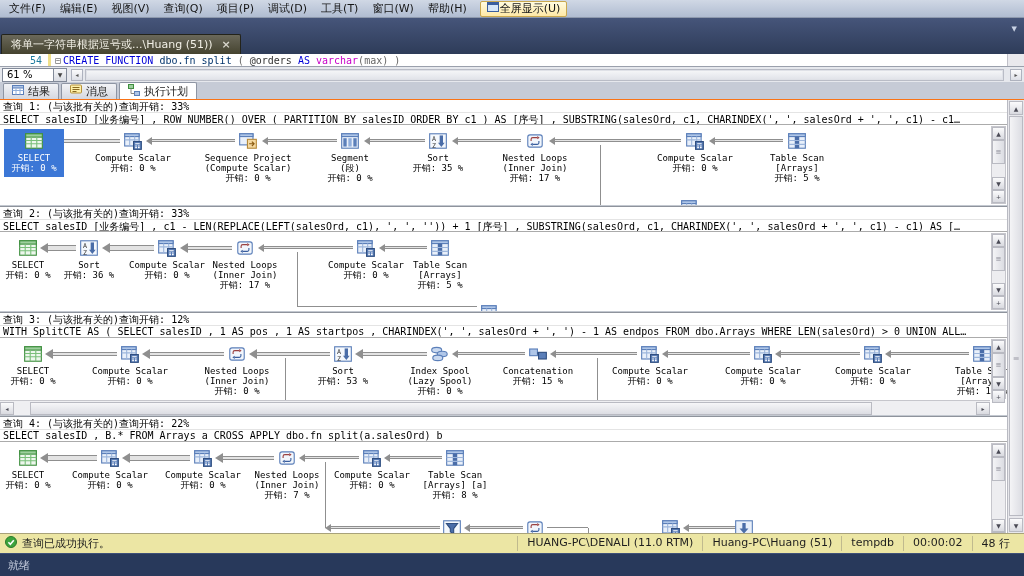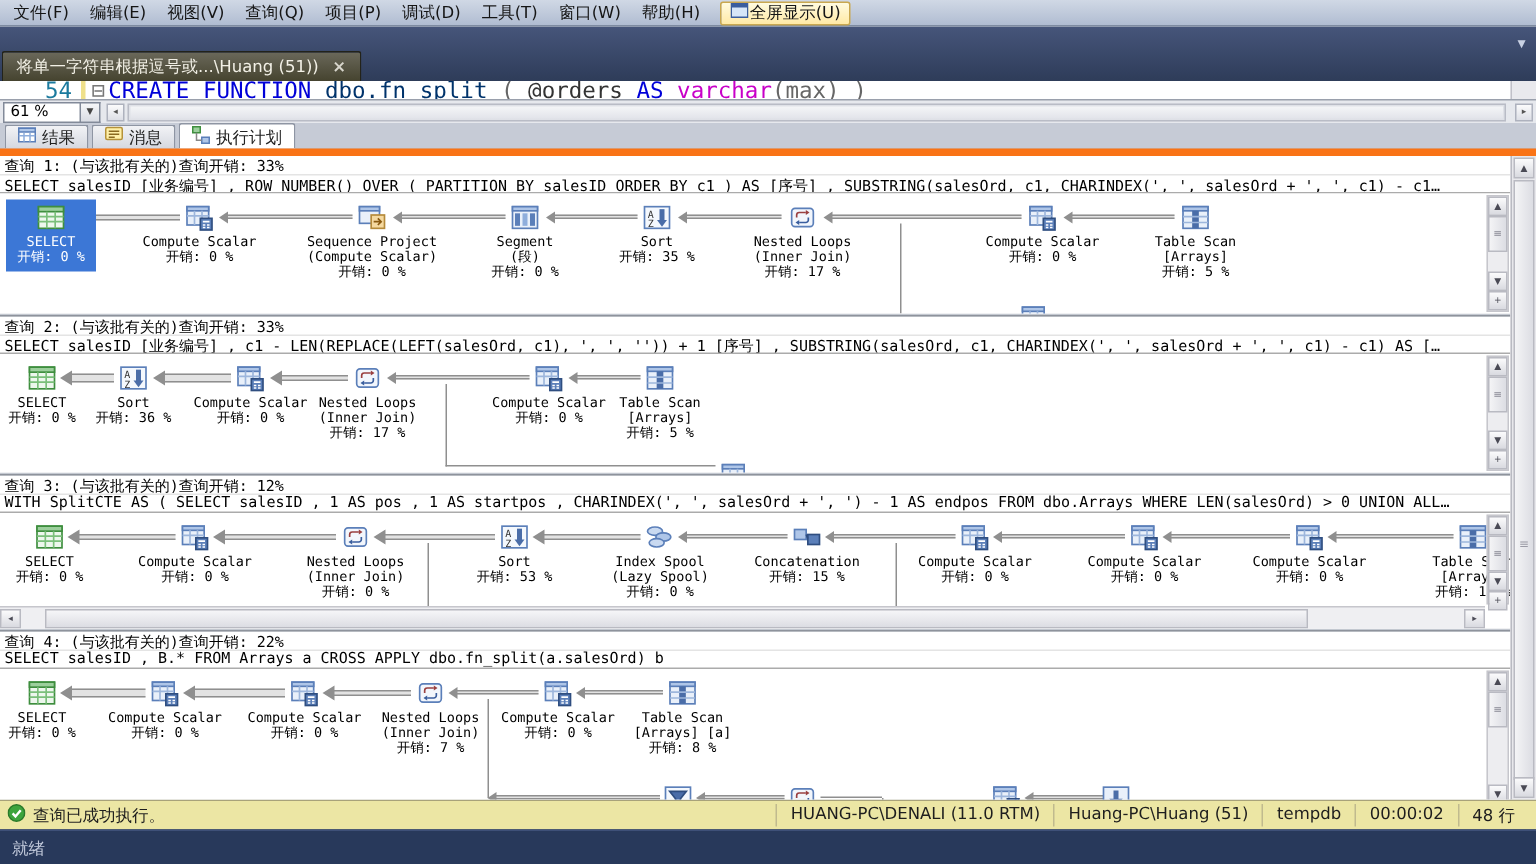--- a/index.html
+++ b/index.html
@@ -12,42 +12,42 @@
   .menu-item{padding:1px 7px;white-space:nowrap;cursor:default}
   .fs-btn{margin-left:6px;display:flex;align-items:center;gap:1px;padding:0 6px;height:16px;background:linear-gradient(#FFFBE0,#FFE9A6);border:1px solid #C9A850;border-radius:2px;white-space:nowrap}
 
   
   .tabrow{height:36px;background:linear-gradient(#46557A,#2E3C59);display:flex;align-items:flex-end;position:relative;flex:none}
   .doctab{height:20px;margin-left:1px;display:flex;align-items:center;gap:9px;padding:0 9px;background:linear-gradient(#6A685A,#45432F);color:#F2F0E6;font-size:11px;border:1px solid #23231A;border-bottom:none;border-radius:2px 2px 0 0;white-space:nowrap}
   .closex{color:#D8D6CC;font-size:11px;font-weight:bold;line-height:10px}
   .tab-dd{position:absolute;right:7px;top:7px;color:#C9D2E4;font-size:7px}
 
   
-  .editorstrip{height:12px;background:#fff;overflow:hidden;display:flex;align-items:center;font-family:"DejaVu Sans Mono",monospace;font-size:15px;line-height:11px;position:relative;flex:none;white-space:pre}
+  .editorstrip{height:12px;background:#fff;overflow:hidden;display:flex;align-items:center;font-family:"DejaVu Sans Mono",monospace;font-size:10px;line-height:11px;position:relative;flex:none;white-space:pre}
   .lnum{color:#1B7A9E;margin-left:30px;margin-right:6px}
   .trackbar{display:inline-block;width:3px;height:12px;background:#EFE08A;margin-right:4px}
   .fold{color:#777;margin-right:2px}
   .ed-sb{position:absolute;right:0;top:0;width:17px;height:12px;background:#E9E9ED;border-left:1px solid #C0C0C8}
 
   
   .zoombar{height:16px;background:#E6E8ED;border-top:1px solid #9AA0AC;display:flex;align-items:center;padding:0 2px;flex:none}
   .zoomcombo{display:flex;align-items:center;height:14px}
   .zoomval{width:52px;height:14px;background:#fff;border:1px solid #828A99;font-size:10px;padding:0 4px;display:flex;align-items:center}
   .zoomdd{width:13px;height:14px;background:linear-gradient(#F6F7F9,#D9DCE3);border:1px solid #828A99;border-left:none;font-size:6px;color:#444;display:flex;align-items:center;justify-content:center}
   .e-arrow{width:12px;height:12px;margin-left:4px;background:linear-gradient(#FBFBFC,#DDDFE6);border:1px solid #AEB2BE;font-size:6px;color:#555;display:flex;align-items:center;justify-content:center}
   .etrack{flex:1;height:12px;margin:0 2px;background:#DFE1E7;border:1px solid #B9BCC6;position:relative}
   .ethumb{position:absolute;left:1px;top:1px;bottom:1px;right:1px;background:linear-gradient(#F4F5F7,#E2E4EA)}
 
   
   .rtabs{height:17px;background:#C6CBD6;display:flex;align-items:flex-end;padding-left:3px;flex:none}
   .rtab{height:16px;display:flex;align-items:center;gap:4px;padding:0 8px;font-size:11px;background:linear-gradient(#F2F3F6,#D5D8E0);border:1px solid #8E95A3;border-bottom:none;border-radius:2px 2px 0 0;margin-right:2px;color:#222;white-space:nowrap}
   .rtab.active{background:#fff;height:17px}
 
   
-  .planpane{flex:1;position:relative;background:#fff;border-top:5px solid #f97316}
+  .planpane{flex:1;position:relative;background:#fff;border-top:1px solid #f97316}
   .plan-content{position:absolute;left:0;top:0;right:17px;bottom:0;overflow:hidden}
   .qheader{height:13px;font:10px "DejaVu Sans Mono",monospace;padding-left:3px;white-space:pre;overflow:hidden;color:#000;border-bottom:1px solid #E4E4E4}
   .qsql{height:12px;font:10px "DejaVu Sans Mono",monospace;padding-left:3px;white-space:pre;overflow:hidden;color:#000;border-bottom:1px solid #ABABAB}
   .qplan{position:relative;overflow:hidden;background:#fff}
   .qsep{height:2px;background:#C3C8D0;border-bottom:1px solid #8E939C}
   .pnode{position:absolute;width:110px;text-align:center;font:9px "DejaVu Sans Mono",monospace;line-height:10px;color:#000}
   .pnode svg{display:block;margin:0 auto 2px auto;position:relative}
   .pnode .nl{position:relative;white-space:pre}
   .pnode.sel::before{content:'';position:absolute;left:50%;top:-2px;transform:translateX(-50%);width:60px;height:48px;background:#3C77D6}
   .pnode.sel .nl{color:#fff}

